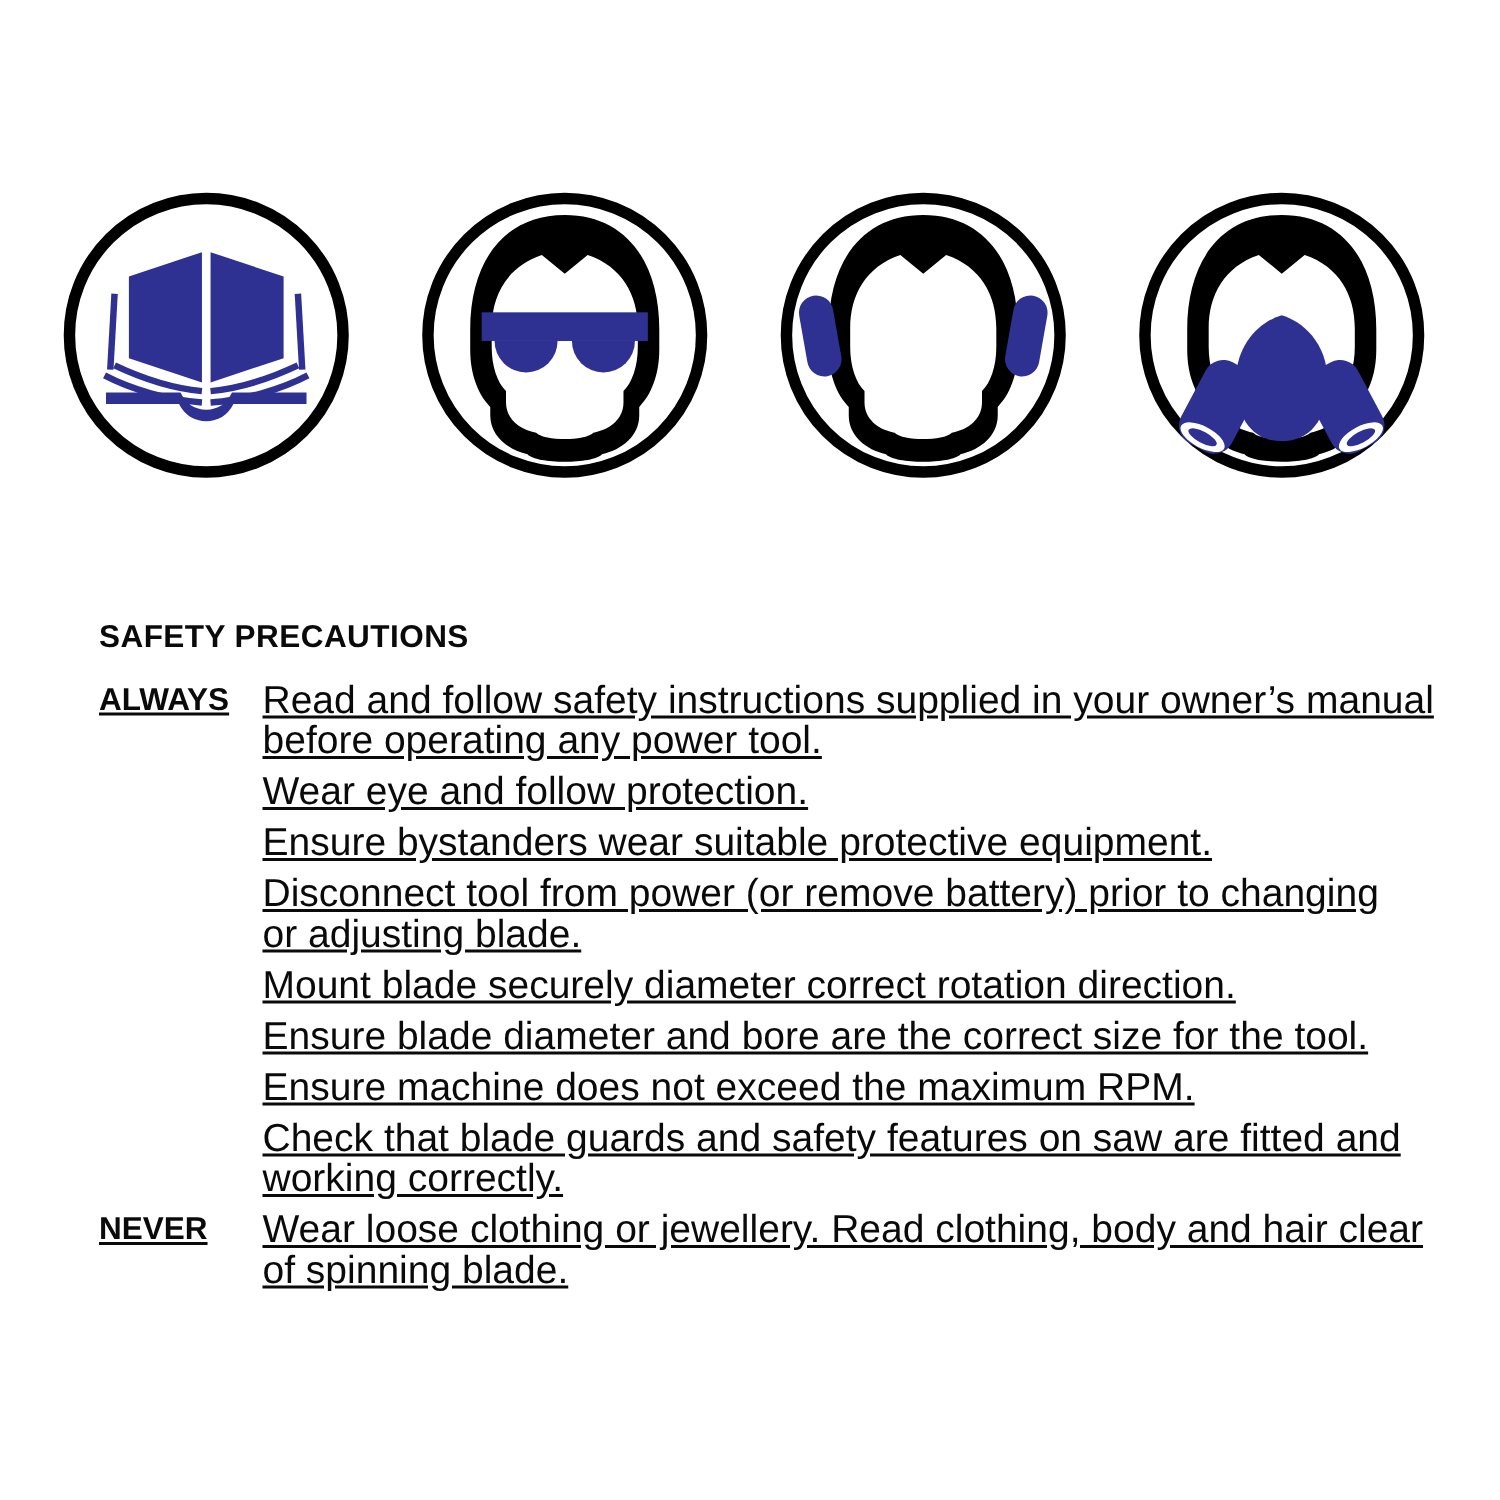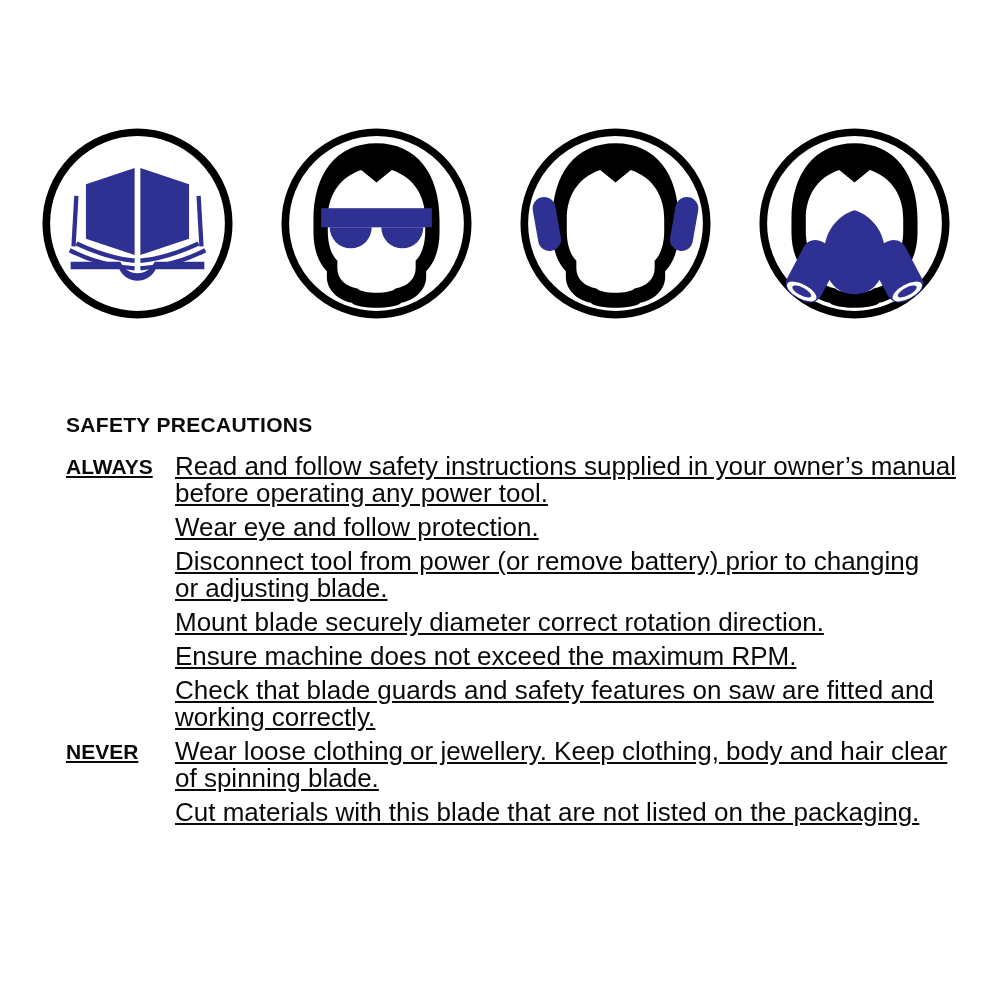--- a/index.html
+++ b/index.html
@@ -119,32 +119,33 @@
 
   <div class="text-block">
     <h1 class="page-title">SAFETY PRECAUTIONS</h1>
 
     <div class="section">
       <div class="section-label">ALWAYS</div>
       <div class="items">
         <p>Read and follow safety instructions supplied in your owner’s manual
 before operating any power tool.</p>
         <p>Wear eye and follow protection.</p>
+        <p>Ensure bystanders wear suitable protective equipment.</p>
         <p>Disconnect tool from power (or remove battery) prior to changing
 or adjusting blade.</p>
         <p>Mount blade securely diameter correct rotation direction.</p>
+        <p>Ensure blade diameter and bore are the correct size for the tool.</p>
         <p>Ensure machine does not exceed the maximum RPM.</p>
         <p>Check that blade guards and safety features on saw are fitted and
 working correctly.</p>
       </div>
     </div>
 
     <div class="section">
       <div class="section-label">NEVER</div>
       <div class="items">
-        <p>Wear loose clothing or jewellery. Keep clothing, body and hair clear
+        <p>Wear loose clothing or jewellery. Read clothing, body and hair clear
 of spinning blade.</p>
-        <p>Cut materials with this blade that are not listed on the packaging.</p>
       </div>
     </div>
   </div>
 
 </div>
 
 </body></html>

